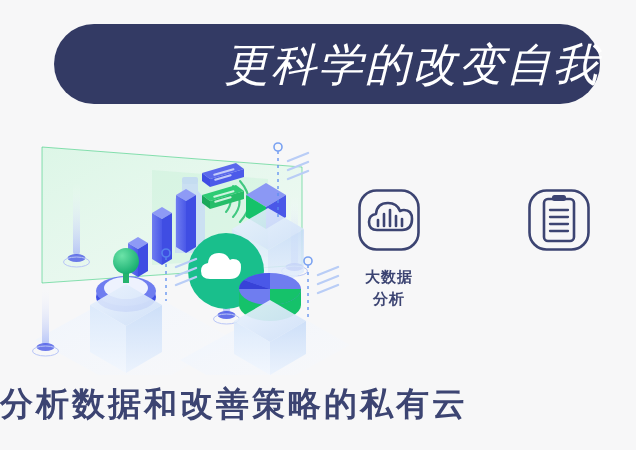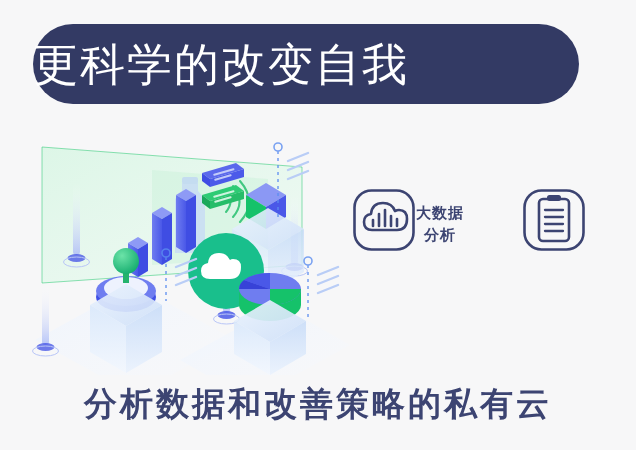--- a/index.html
+++ b/index.html
@@ -18,29 +18,30 @@
   
   .page {
     position: absolute;
     inset: 0;
     background: #f7f7f8;
   }
 
   
   .title-pill {
     position: absolute;
-    left: 33px;
+    left: 54px;
     top: 24px;
     width: 546px;
     height: 80px;
     background: #333a64;
     border-radius: 40px;
     display: flex;
     align-items: center;
-    justify-content: flex-start;
+    justify-content: flex-end;
+    font-style: italic;
   }
   .title-text {
     color: #ffffff;
     font-size: 45px;
     line-height: 1;
     letter-spacing: 2px;
     font-weight: 400;
     white-space: nowrap;
   }
 
@@ -61,21 +62,22 @@
     position: absolute;
     left: 352px;
     top: 188px;
     width: 244px;
     display: flex;
     justify-content: space-between;
   }
   .feature {
     width: 74px;
     display: flex;
-    flex-direction: row;
+    flex-direction: column;
+    align-items: center;
   }
   .feature-icon {
     width: 64px;
     height: 64px;
   }
   .feature-label {
     margin-top: 14px;
     text-align: center;
     color: #3c4472;
     font-size: 15px;
@@ -87,21 +89,21 @@
     display: block;
     white-space: nowrap;
   }
 
   
   .tagline {
     position: absolute;
     left: 0;
     right: 0;
     top: 384px;
-    text-align: center;
+    text-align: left;
     color: #3c4472;
     font-size: 33px;
     letter-spacing: 3px;
     line-height: 1.2;
     font-weight: 700;
     white-space: nowrap;
   }
 </style>
 </head>
 <body>

